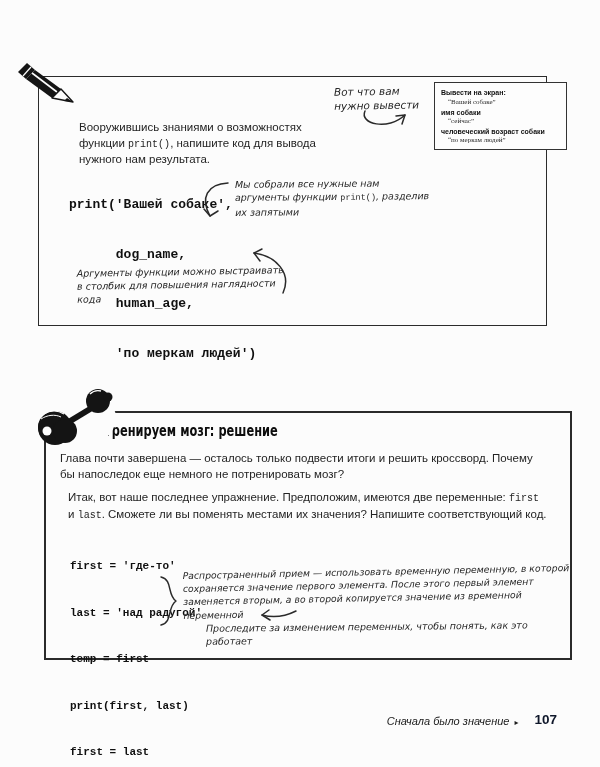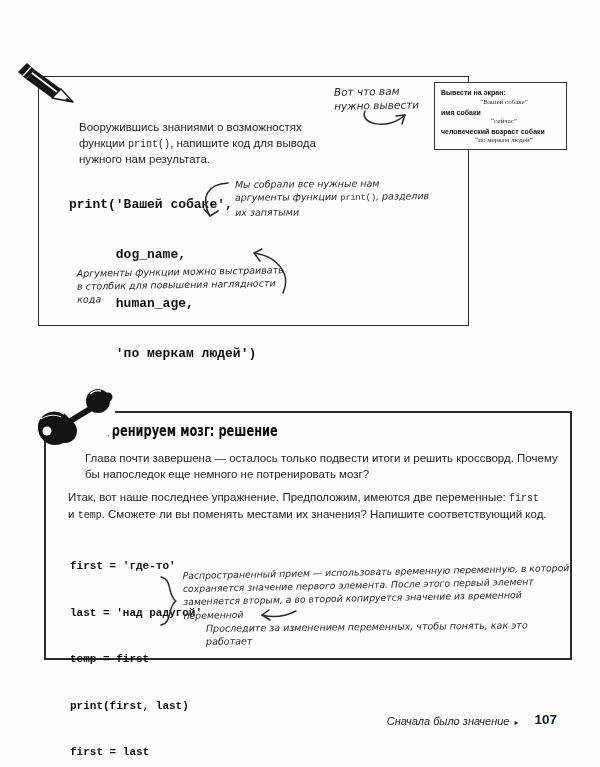--- a/index.html
+++ b/index.html
@@ -12,21 +12,21 @@
   .abs { position:absolute; }
 
   
   .run-head {
     top:38px; right:44px; font-size:11px; font-weight:bold; font-style:italic;
     color:#111; letter-spacing:0.1px;
   }
 
   
   .ex-box { border:1.5px solid #2b2b2b; background:transparent; }
-  .box1 { left:38px; top:76px; width:431px; height:250px; }
+  .box1 { left:38px; top:76px; width:509px; height:250px; }
   .box2 { left:44px; top:411px; width:528px; height:249px; border-width:2px; }
 
   
   .title-block { left:36px; top:58px; width:152px; height:52px; background:#fcfcfc; z-index:2; }
   .title-main {
     position:absolute; left:12px; top:8px; white-space:nowrap;
     font-family:"DejaVu Sans", sans-serif; font-weight:bold; font-size:13.5px;
     transform:scaleX(0.86); transform-origin:left center; color:#101010;
   }
   .title-sub {
@@ -54,21 +54,21 @@
   .hand .inline-code { font-size:8.5px; font-style:normal; }
   .hand-big { font-size:10.5px; line-height:14px; }
 
   
   .out-box {
     left:434px; top:82px; width:133px; height:68px;
     border:1px solid #333; background:#fdfdfd; padding:5px 6px 4px 6px; z-index:2;
   }
   .out-title { font-size:7px; font-weight:bold; line-height:10px; color:#111; }
   .out-line { line-height:9.6px; white-space:nowrap; }
-  .out-quoted { font-family:"Liberation Serif", serif; font-size:7px; padding-left:7px; color:#2a2a2a;text-align:center; }
+  .out-quoted { font-family:"Liberation Serif", serif; font-size:7px; padding-left:7px; color:#2a2a2a; }
   .out-bold  { font-size:7px; font-weight:bold; color:#111; }
 
   .footer { top:712px; right:43px; display:flex; align-items:flex-end; }
   .footer .chapter { font-size:11px; font-style:italic; color:#1b1b1b; }
   .footer .marker { font-size:8px; margin-left:5px; color:#1b1b1b; }
   .footer .pagenum { font-size:13.5px; font-weight:bold; margin-left:16px; color:#0f172a; }
 
   svg { display:block; }
   .sketch { stroke:#2a2a2a; stroke-width:1.5; fill:none; stroke-linecap:round; stroke-linejoin:round; }
 </style>
@@ -127,23 +127,23 @@
     <div class="out-line out-bold">имя собаки</div>
     <div class="out-line out-quoted">“сейчас”</div>
     <div class="out-line out-bold">человеческий возраст собаки</div>
     <div class="out-line out-quoted">“по меркам людей”</div>
   </div>
 
   <div class="abs ex-box box2">
 
     <div class="title2">Тренируем мозг: решение</div>
 
-    <p class="abs body-text" style="left:39px; top:38px; width:480px;">Глава почти завершена — осталось только подвести итоги и решить кроссворд. Почему бы напоследок еще немного не потренировать мозг?</p>
+    <p class="abs body-text" style="left:14px; top:38px; width:480px;">Глава почти завершена — осталось только подвести итоги и решить кроссворд. Почему бы напоследок еще немного не потренировать мозг?</p>
 
-    <p class="abs body-text" style="left:22px; top:77px; width:480px;"><span>Итак, вот наше последнее упражнение. Предположим, имеются две переменные: </span><span class="inline-code">first</span><span> и </span><span class="inline-code">temp</span><span>. Сможете ли вы поменять местами их значения? Напишите соответствующий код.</span></p>
+    <p class="abs body-text" style="left:22px; top:77px; width:480px;"><span>Итак, вот наше последнее упражнение. Предположим, имеются две переменные: </span><span class="inline-code">first</span><span> и </span><span class="inline-code">last</span><span>. Сможете ли вы поменять местами их значения? Напишите соответствующий код.</span></p>
 
     <div class="abs code code2" style="left:24px; top:115px;">
       <div>first = 'где-то'</div>
       <div>last = 'над радугой'</div>
       <div>temp = first</div>
       <div>print(first, last)</div>
       <div>first = last</div>
       
       
     </div>

